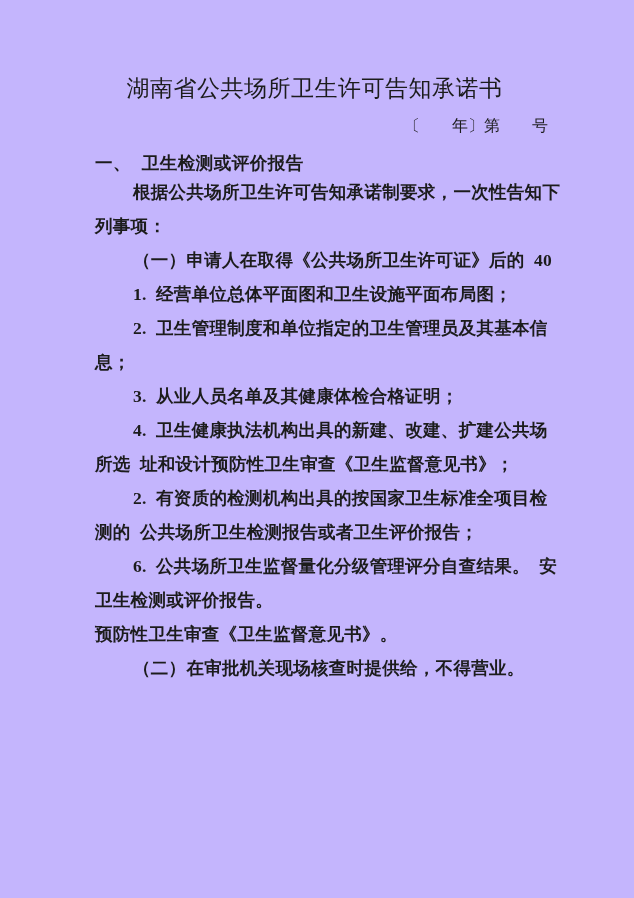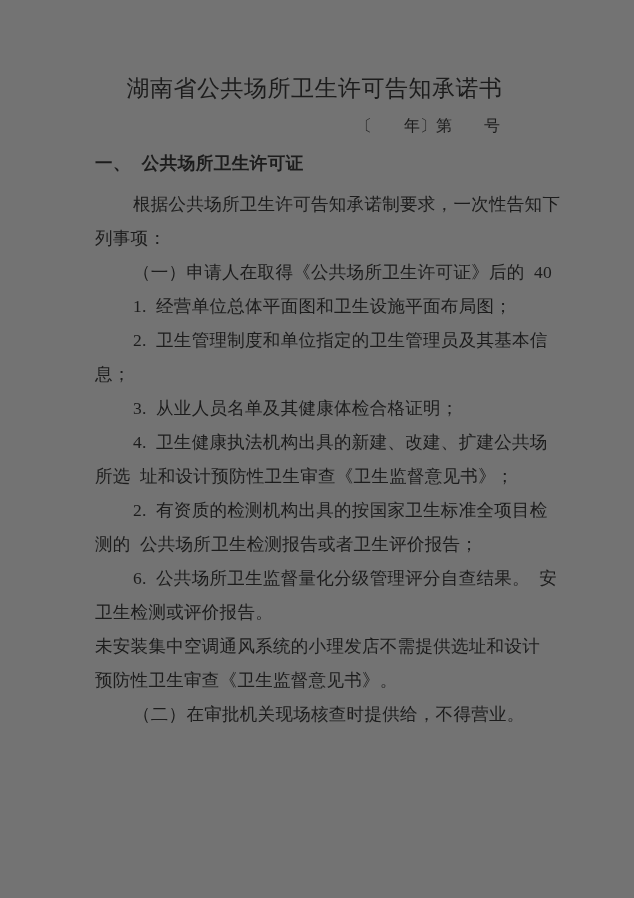--- a/index.html
+++ b/index.html
@@ -5,53 +5,55 @@
   html, body {
     margin: 0;
     padding: 0;
     background: #ffffff;
   }
   .page {
     position: relative;
     width: 634px;
     height: 898px;
     box-sizing: border-box;
-    background: #737373;
+    background: #c4b5fd;
     color: #1c1c1c;
     padding: 74px 86px 0 95px;
     overflow: hidden;
     font-family: "Liberation Serif", "DejaVu Serif", serif;
   }
   .title {
     font-size: 23px;
     line-height: 30px;
     text-align: center;
     padding-right: 14px;
     white-space: pre;
     font-weight: 400;
     letter-spacing: 0.5px;
   }
   .docnum {
     font-size: 16px;
     line-height: 24px;
     margin-top: 10px;
     padding-left: 261px;
     white-space: pre;
+    text-align: right;
   }
   .heading {
     font-family: "Liberation Sans", "DejaVu Sans", sans-serif;
     font-weight: 700;
     font-size: 17.5px;
     line-height: 24px;
     margin-top: 13px;
     white-space: pre;
     letter-spacing: 0.5px;
   }
   .body-text {
-    margin-top: 12px;
+    margin-top: 0;
+    font-weight: bold;
   }
   .ln {
     font-size: 17.5px;
     line-height: 34px;
     height: 34px;
     white-space: pre;
     letter-spacing: 0.3px;
   }
   .ln.ind {
     text-indent: 38px;
@@ -65,35 +67,34 @@
 </style>
 </head>
 <body>
 
 <div class="page">
 
   <div class="title">湖南省公共场所卫生许可告知承诺书</div>
 
   <div class="docnum">〔　　年〕第　　号</div>
 
-  <div class="heading">一、  公共场所卫生许可证</div>
+  <div class="heading">一、  卫生检测或评价报告</div>
 
   <div class="body-text">
     <div class="ln ind">根据公共场所卫生许可告知承诺制要求，一次性告知下</div>
     <div class="ln">列事项：</div>
     <div class="ln ind">（一）申请人在取得《公共场所卫生许可证》后的  40</div>
     <div class="ln ind">1.  经营单位总体平面图和卫生设施平面布局图；</div>
     <div class="ln ind">2.  卫生管理制度和单位指定的卫生管理员及其基本信</div>
     <div class="ln">息；</div>
     <div class="ln ind">3.  从业人员名单及其健康体检合格证明；</div>
     <div class="ln ind">4.  卫生健康执法机构出具的新建、改建、扩建公共场</div>
     <div class="ln">所选  址和设计预防性卫生审查《卫生监督意见书》；</div>
     <div class="ln ind">2.  有资质的检测机构出具的按国家卫生标准全项目检</div>
     <div class="ln">测的  公共场所卫生检测报告或者卫生评价报告；</div>
     <div class="ln ind">6.  公共场所卫生监督量化分级管理评分自查结果。  安</div>
     <div class="ln">卫生检测或评价报告。</div>
-    <div class="ln">未安装集中空调通风系统的小理发店不需提供选址和设计</div>
     <div class="ln">预防性卫生审查《卫生监督意见书》。</div>
     <div class="ln ind">（二）在审批机关现场核查时提供给，不得营业。</div>
   </div>
 
 
 </div>
 
 </body></html>

